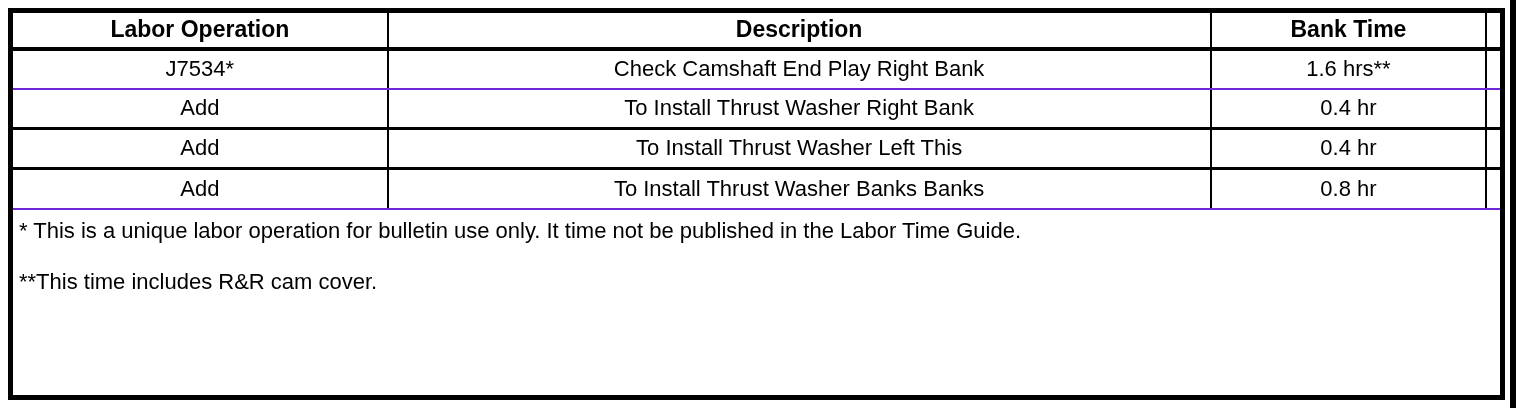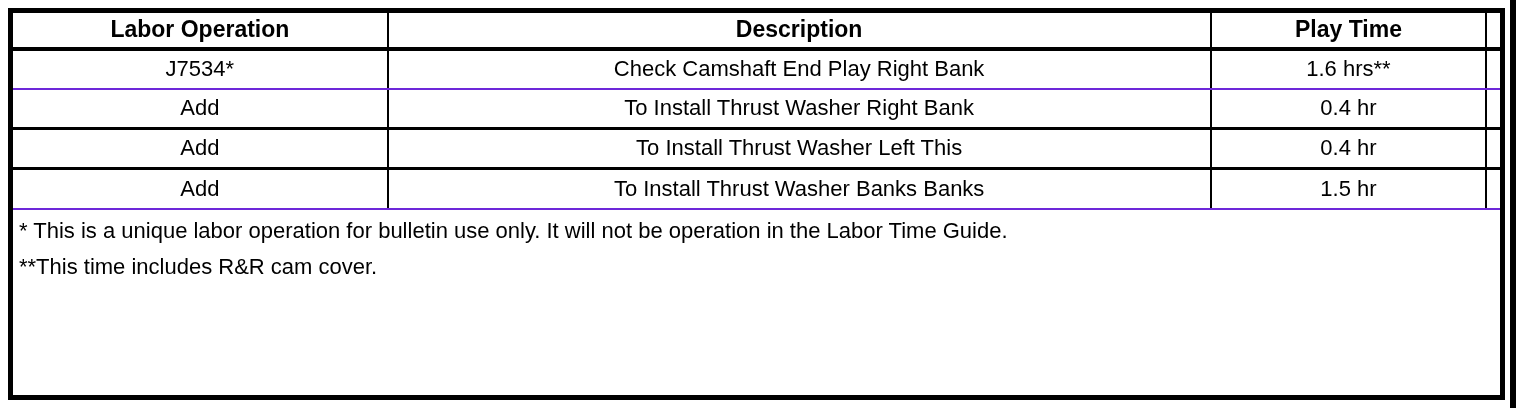--- a/index.html
+++ b/index.html
@@ -51,21 +51,21 @@
   tr.sep-thin  > td { border-bottom: 2px solid #6d28d9; }
   tr.sep-thick > td { border-bottom: 3px solid #000; }
 
   td.footnote-cell {
     text-align: left;
     vertical-align: top;
     padding: 9px 8px 6px 6px;
     white-space: normal;
   }
   .fn { margin: 0; font-size: 22px; }
-  .fn + .fn { margin-top: 12px; }
+  .fn + .fn { margin-top: 27px; }
 
   .right-edge-rule {
     position: absolute;
     left: 1510px; top: 0;
     width: 6px; height: 408px;
     background: #000000;
   }
 </style>
 </head>
 <body>
@@ -78,21 +78,21 @@
         <col class="c1">
           <col class="c2">
           <col class="c3">
           <col class="c4">
       </colgroup>
 
       <tbody>
           <tr class="header-row">
         <th class="vline">Labor Operation</th>
         <th class="vline">Description</th>
-        <th class="vline">Play Time</th>
+        <th class="vline">Bank Time</th>
         <th></th>
       </tr>
 
       <tr class="data-row sep-thin">
         <td class="vline">J7534*</td>
         <td class="vline">Check Camshaft End Play Right Bank</td>
         <td class="vline">1.6 hrs**</td>
         <td></td>
       </tr>
 
@@ -108,27 +108,27 @@
         <td class="vline">Add</td>
         <td class="vline">To Install Thrust Washer Left This</td>
         <td class="vline">0.4 hr</td>
         <td></td>
       </tr>
 
 
       <tr class="data-row sep-thin">
         <td class="vline">Add</td>
         <td class="vline">To Install Thrust Washer Banks Banks</td>
-        <td class="vline">1.5 hr</td>
+        <td class="vline">0.8 hr</td>
         <td></td>
       </tr>
 
       <tr>
         <td class="footnote-cell" colspan="4">
-          <p class="fn">* This is a unique labor operation for bulletin use only. It will not be operation in the Labor Time Guide.</p>
+          <p class="fn">* This is a unique labor operation for bulletin use only. It time not be published in the Labor Time Guide.</p>
           <p class="fn">**This time includes R&amp;R cam cover.</p>
         </td>
       </tr>
     </tbody>
       </table>
   </div>
 
   <div class="right-edge-rule"></div>
 
 </div>

